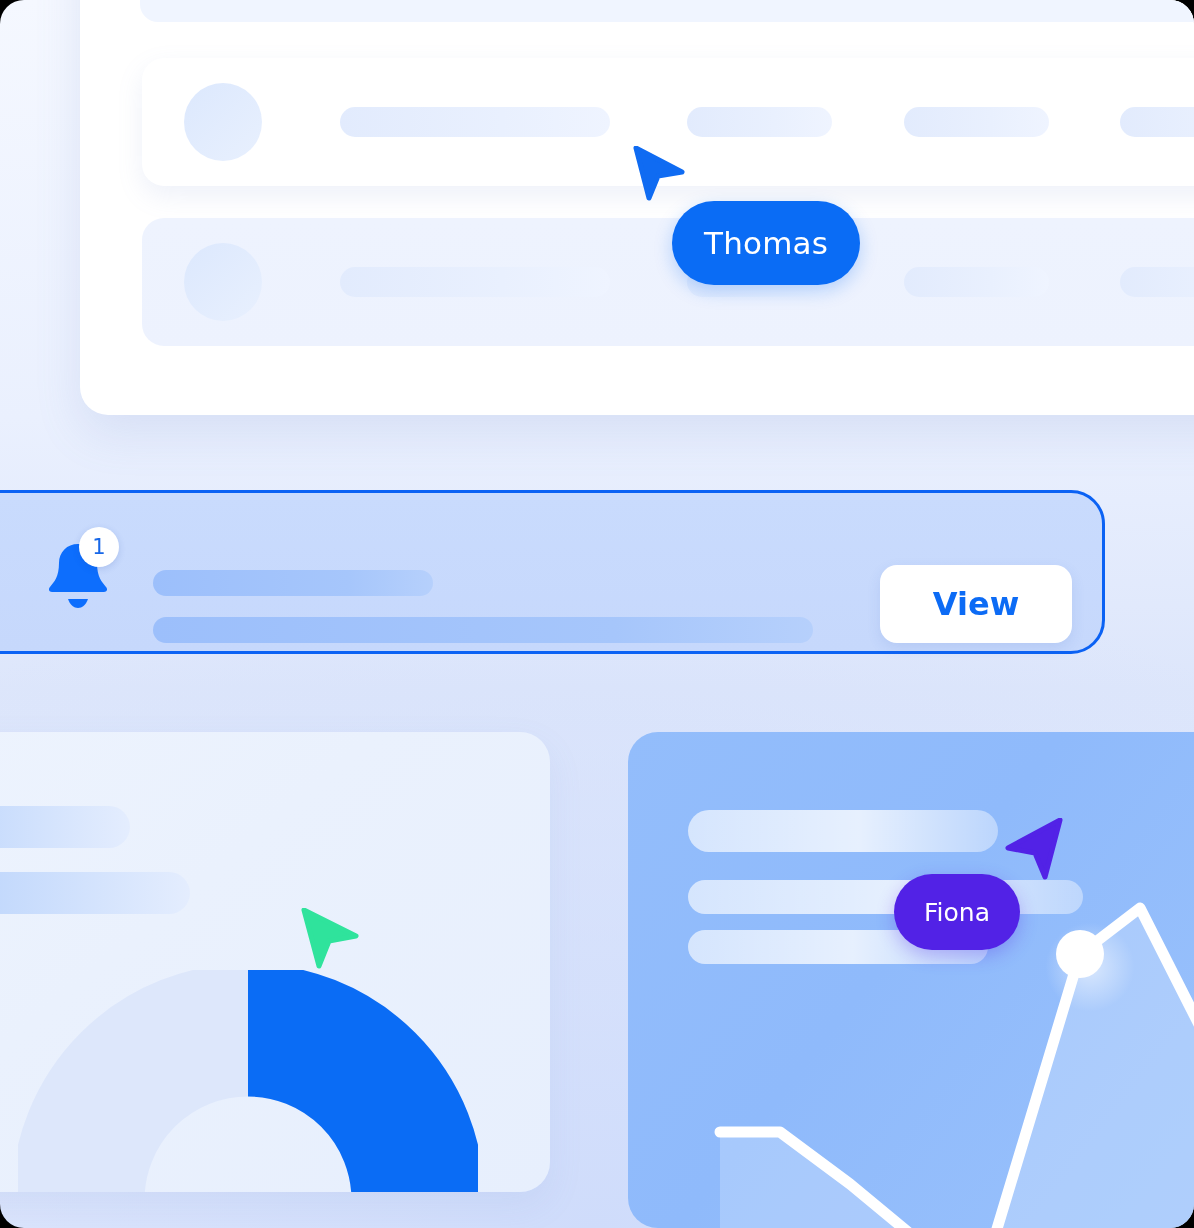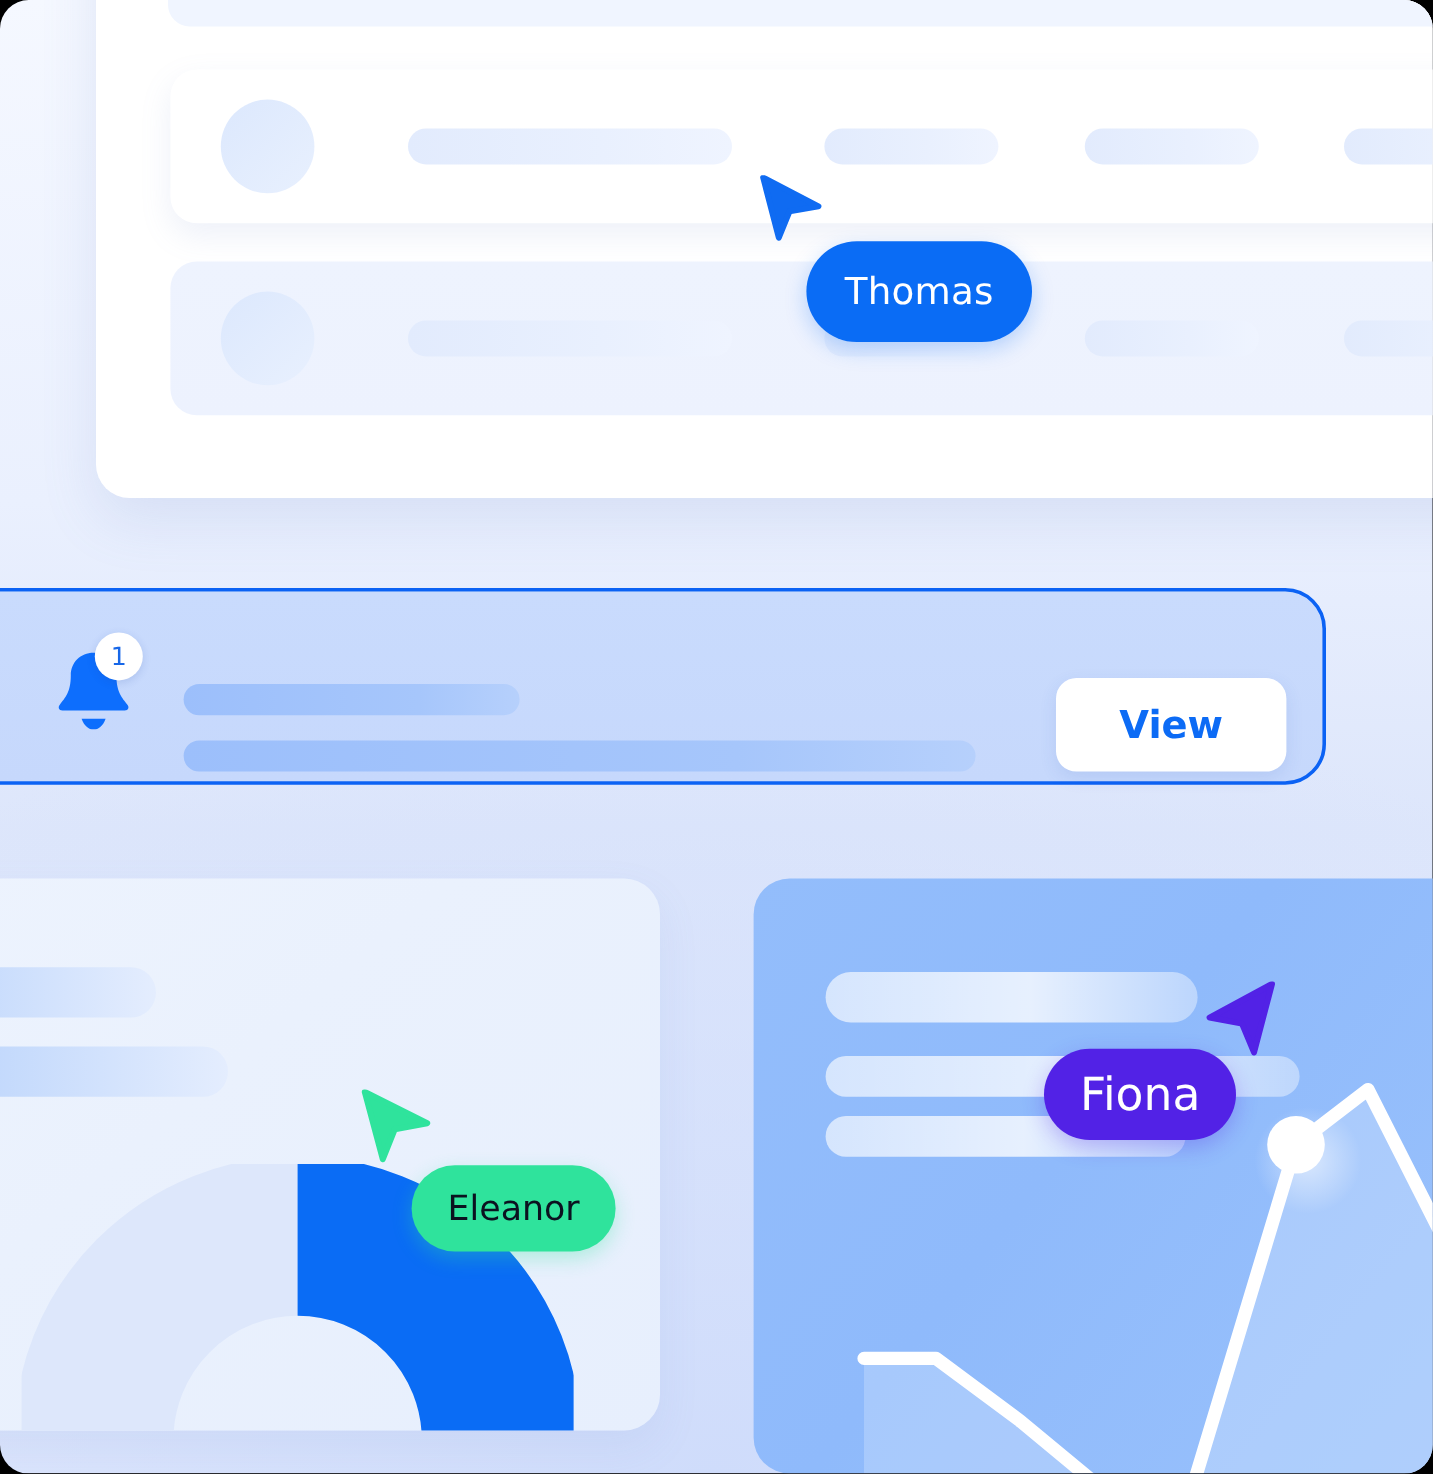--- a/index.html
+++ b/index.html
@@ -200,27 +200,27 @@
     border-radius:50%;
     background:radial-gradient(circle, rgba(255,255,255,.55) 0%, rgba(255,255,255,0) 70%);
   }
 
   
   #cursor-fiona{
     position:absolute; left:1002px; top:818px;
     width:62px; height:62px;
   }
   #badge-fiona{
-    position:absolute; left:870px; top:874px;
+    position:absolute; left:894px; top:874px;
     height:76px;
     padding:0 30px;
     border-radius:38px;
     background:#5222e6;
     color:#ffffff;
-    font-size:38px;
+    font-size:25px;
     display:flex; align-items:center; justify-content:center;
     box-shadow:0 6px 18px rgba(82,34,230,.28);
   }
 </style>
 </head>
 <body>
 
 <div id="page">
 
   <div id="top-card">
@@ -272,21 +272,20 @@
 
       <circle cx="230" cy="230" r="170" fill="none" stroke="#dde7fb" stroke-width="133"></circle>
 
       <circle cx="230" cy="230" r="170" fill="none" stroke="#0a6cf5" stroke-width="133" stroke-dasharray="267 1069" transform="rotate(-90 230 230)"></circle>
     </svg>
   </div>
 
   <svg id="cursor-eleanor" viewBox="0 0 62 62">
     <path d="M4 2 L56 28 L29 33 L19 58 Z" fill="#2fe39c" stroke="#2fe39c" stroke-width="5" stroke-linejoin="round"></path>
   </svg>
-  <div id="badge-eleanor">Eleanor</div>
 
   <div id="line-card">
     <div class="line-sk" id="line-sk-1"></div>
     <div class="line-sk" id="line-sk-2"></div>
     <div class="line-sk" id="line-sk-3"></div>
 
     <svg id="line-graph" viewBox="0 0 700 496">
       <path d="M92 400 L152 400 L222 452 L292 510 L362 520 L452 222 L512 176 L590 330 L660 430 L660 520 L92 520 Z" fill="rgba(255,255,255,0.22)"></path>
       <path d="M92 400 L152 400 L222 452 L292 510 L362 520 L452 222 L512 176 L590 330 L660 430" fill="none" stroke="#ffffff" stroke-width="11" stroke-linecap="round" stroke-linejoin="round"></path>
     </svg>

